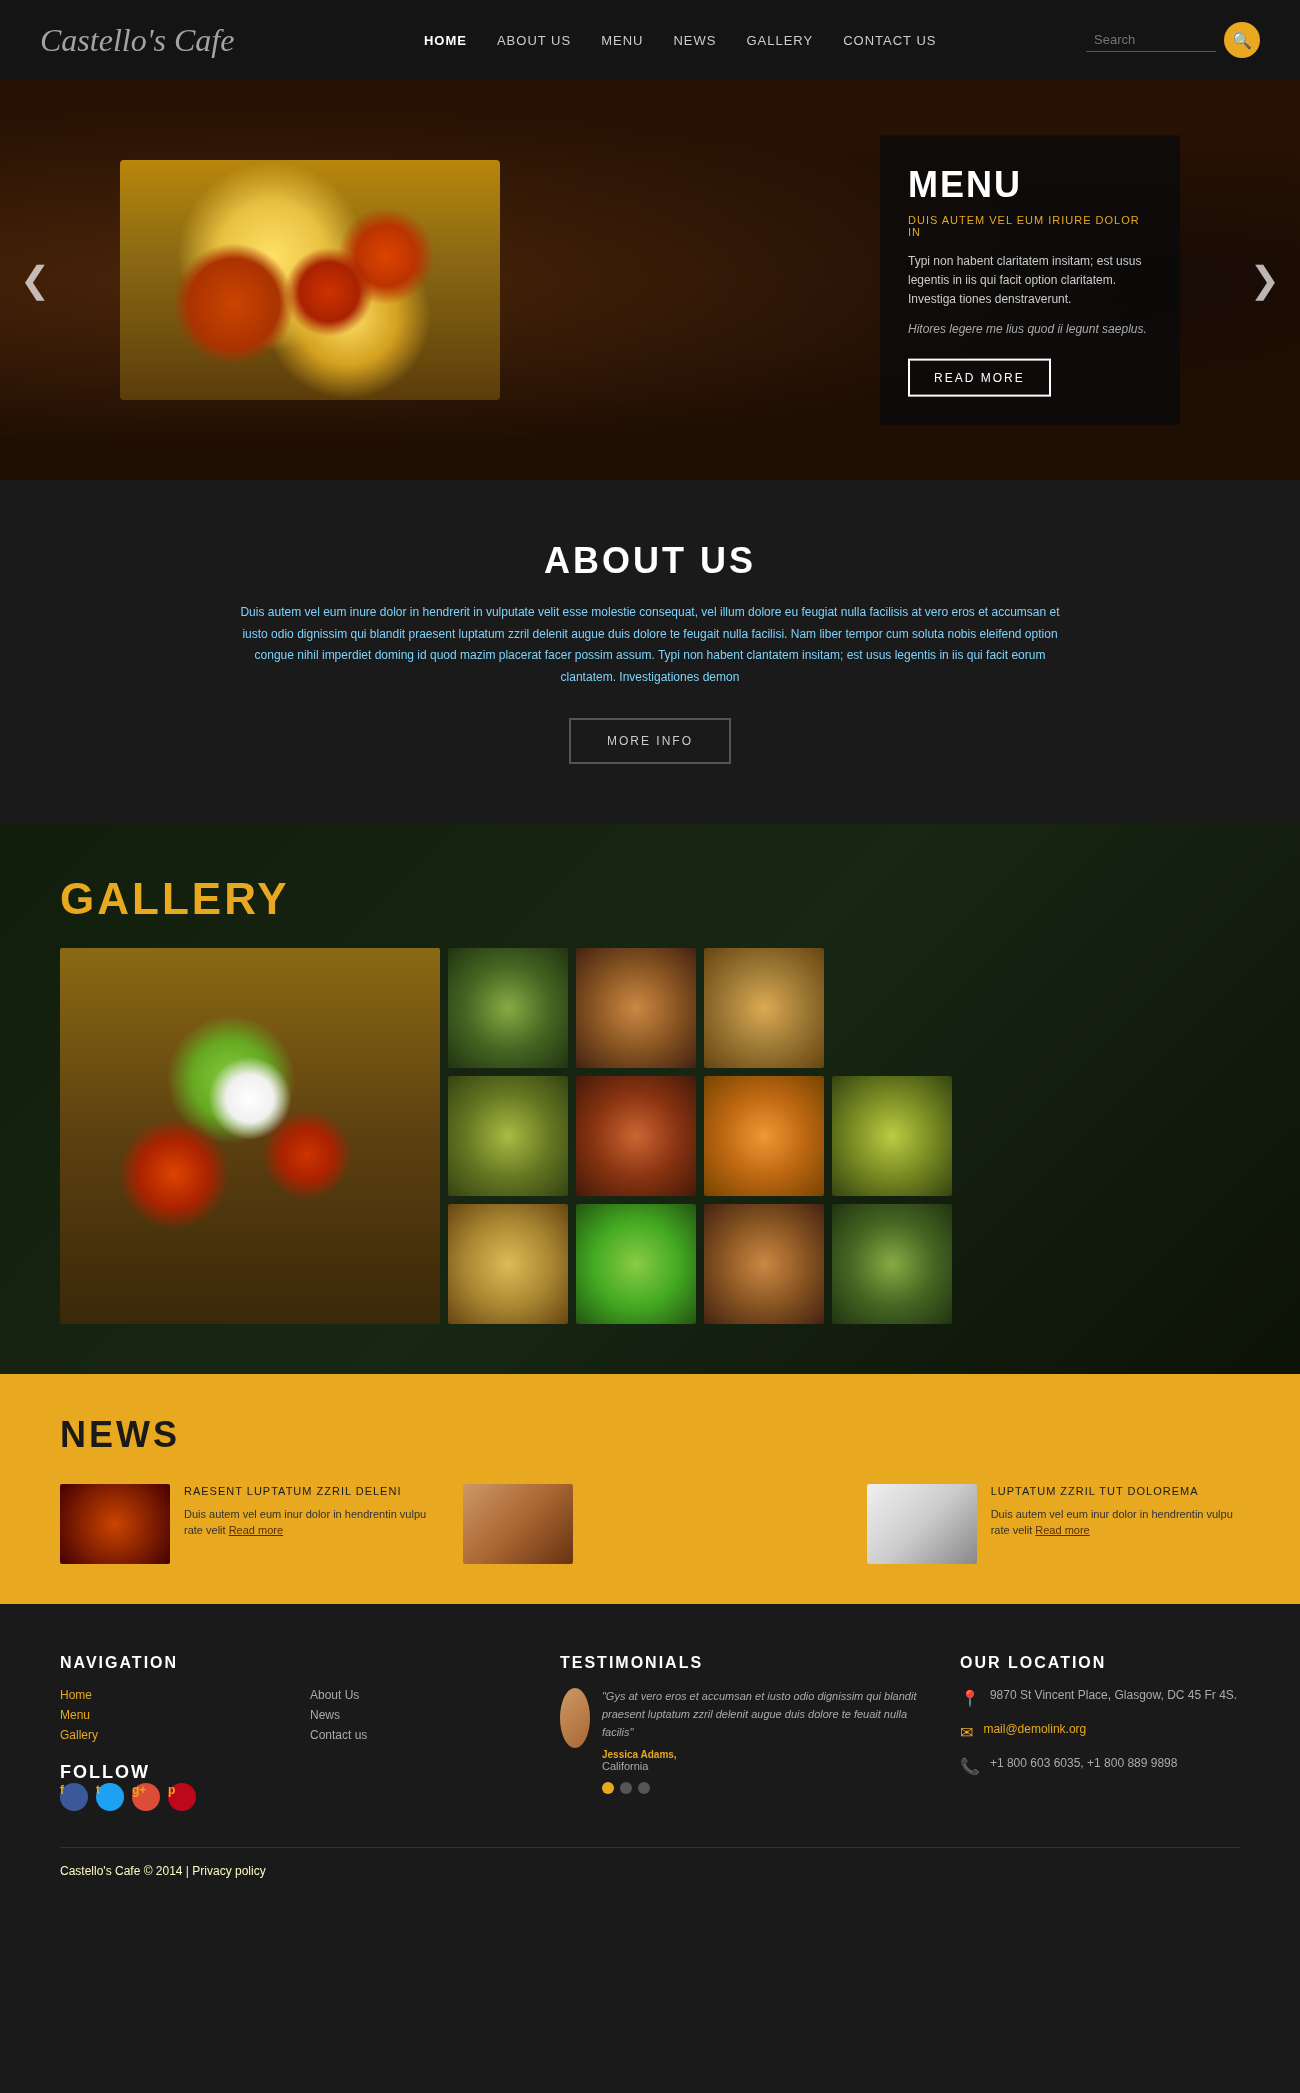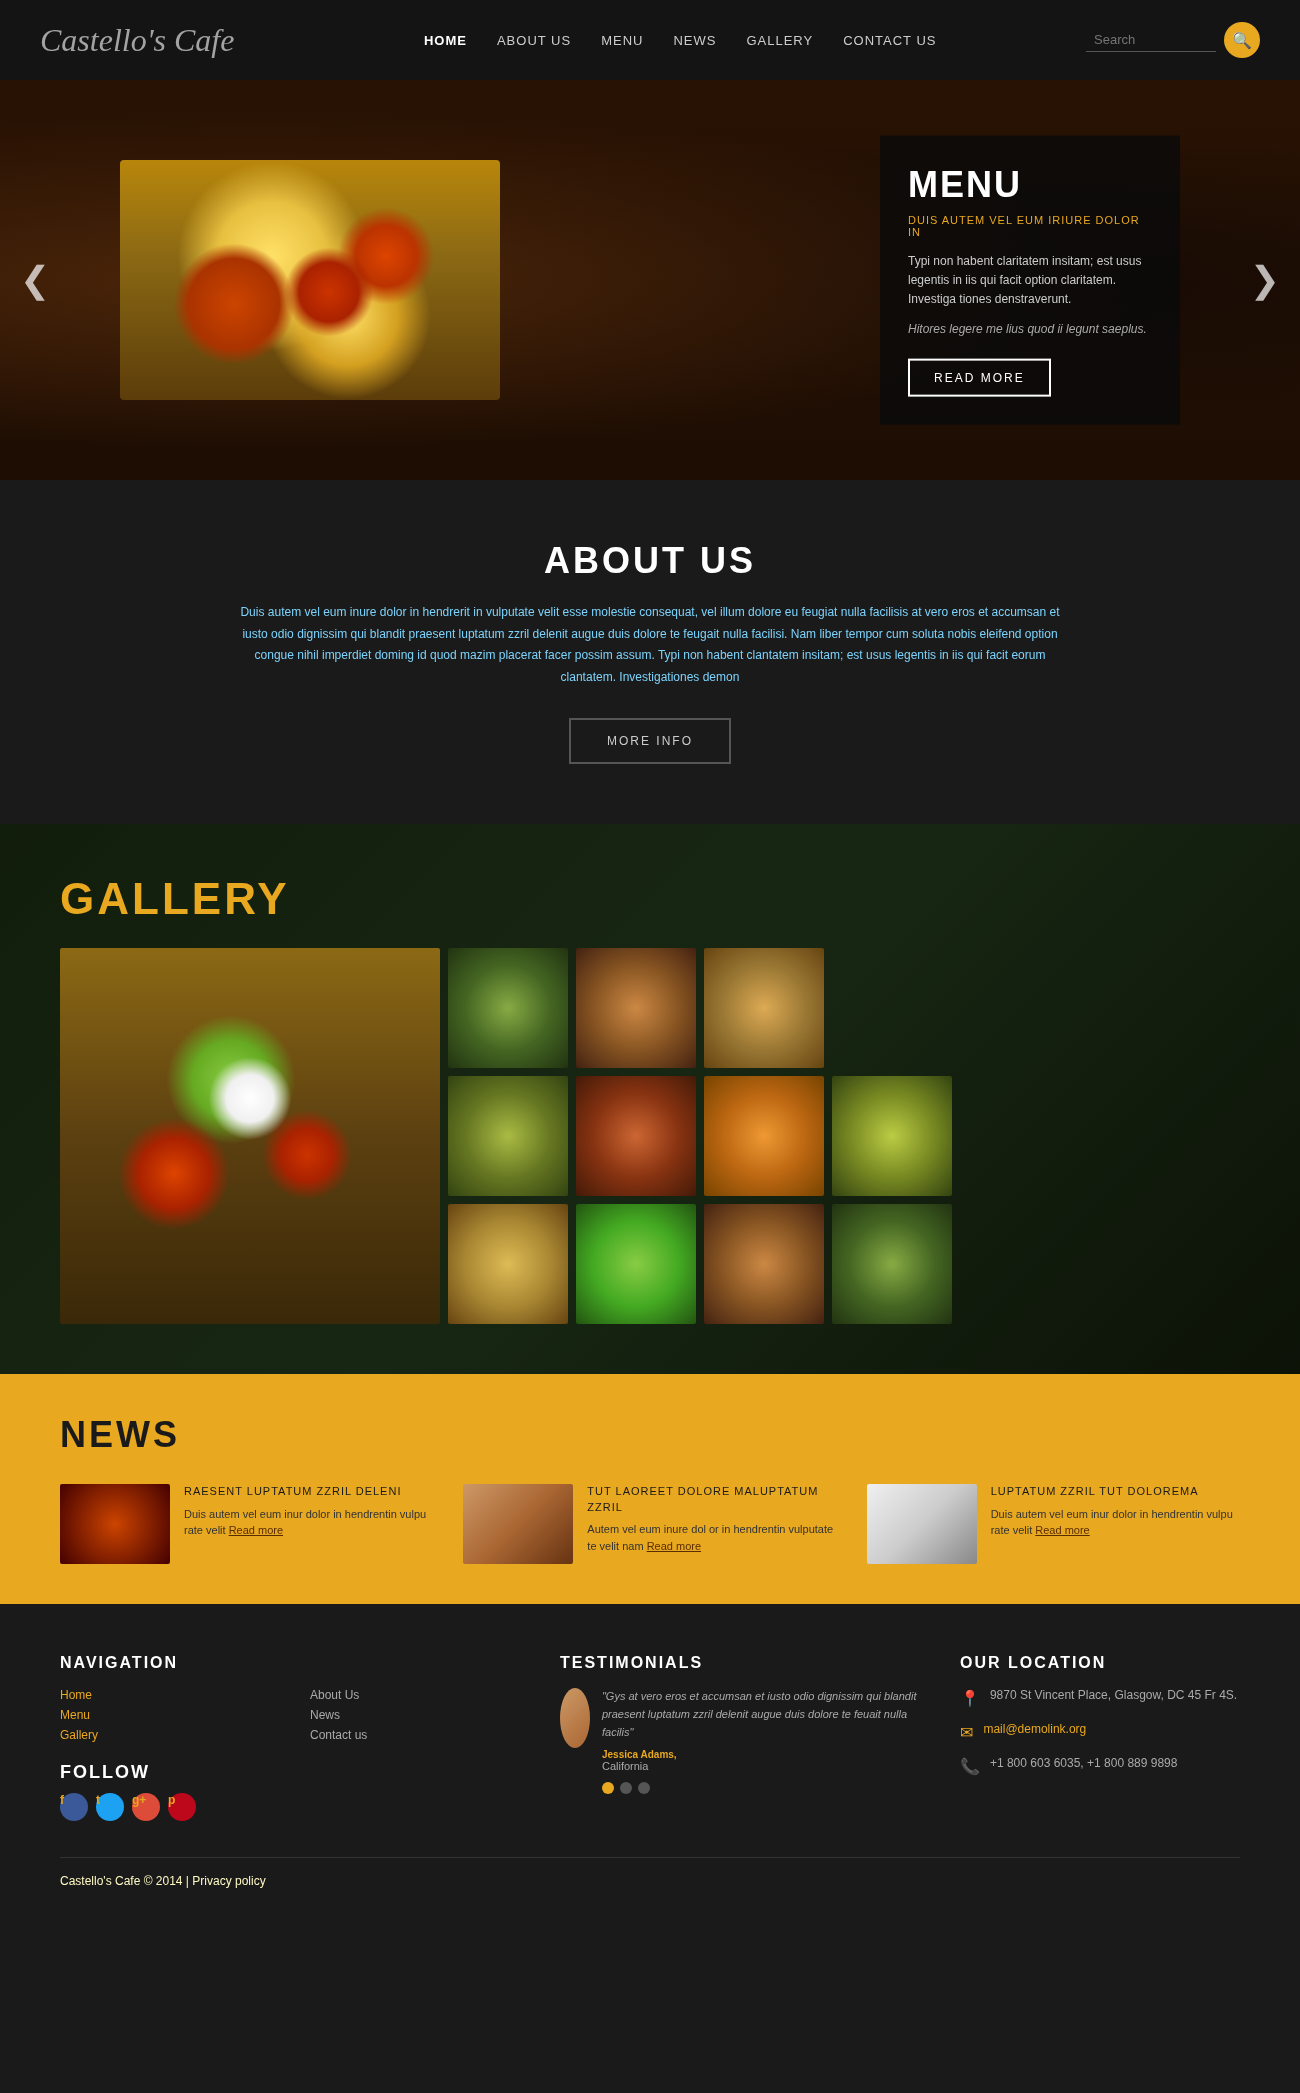--- a/index.html
+++ b/index.html
@@ -347,21 +347,21 @@
       margin-bottom: 6px;
       display: block;
     }
     .footer-col .follow-label {
       font-size: 18px;
       font-weight: bold;
       color: #fff;
       letter-spacing: 2px;
       text-transform: uppercase;
       margin-top: 20px;
-      margin-bottom: 10px;
+      margin-bottom: 0;
     }
     .social-icons {
       display: flex;
       gap: 8px;
     }
     .social-icon {
       width: 28px;
       height: 28px;
       border-radius: 50%;
       display: flex;
@@ -524,27 +524,20 @@
         <h4>RAESENT LUPTATUM ZZRIL DELENI</h4>
         <p>
           <span>Duis autem vel eum inur dolor in hendrentin vulpu rate velit</span>
           <a href="#">Read more</a>
         </p>
       </div>
     </div>
 
     <div class="news-item">
       <div class="news-thumb nt2"></div>
-      <div class="news-content">
-        <h4>TUT LAOREET DOLORE MALUPTATUM ZZRIL</h4>
-        <p>
-          <span>Autem vel eum inure dol or in hendrentin vulputate te velit nam</span>
-          <a href="#">Read more</a>
-        </p>
-      </div>
     </div>
 
     <div class="news-item">
       <div class="news-thumb nt3"></div>
       <div class="news-content">
         <h4>LUPTATUM ZZRIL TUT DOLOREMA</h4>
         <p>
           <span>Duis autem vel eum inur dolor in hendrentin vulpu rate velit</span>
           <a href="#">Read more</a>
         </p>

